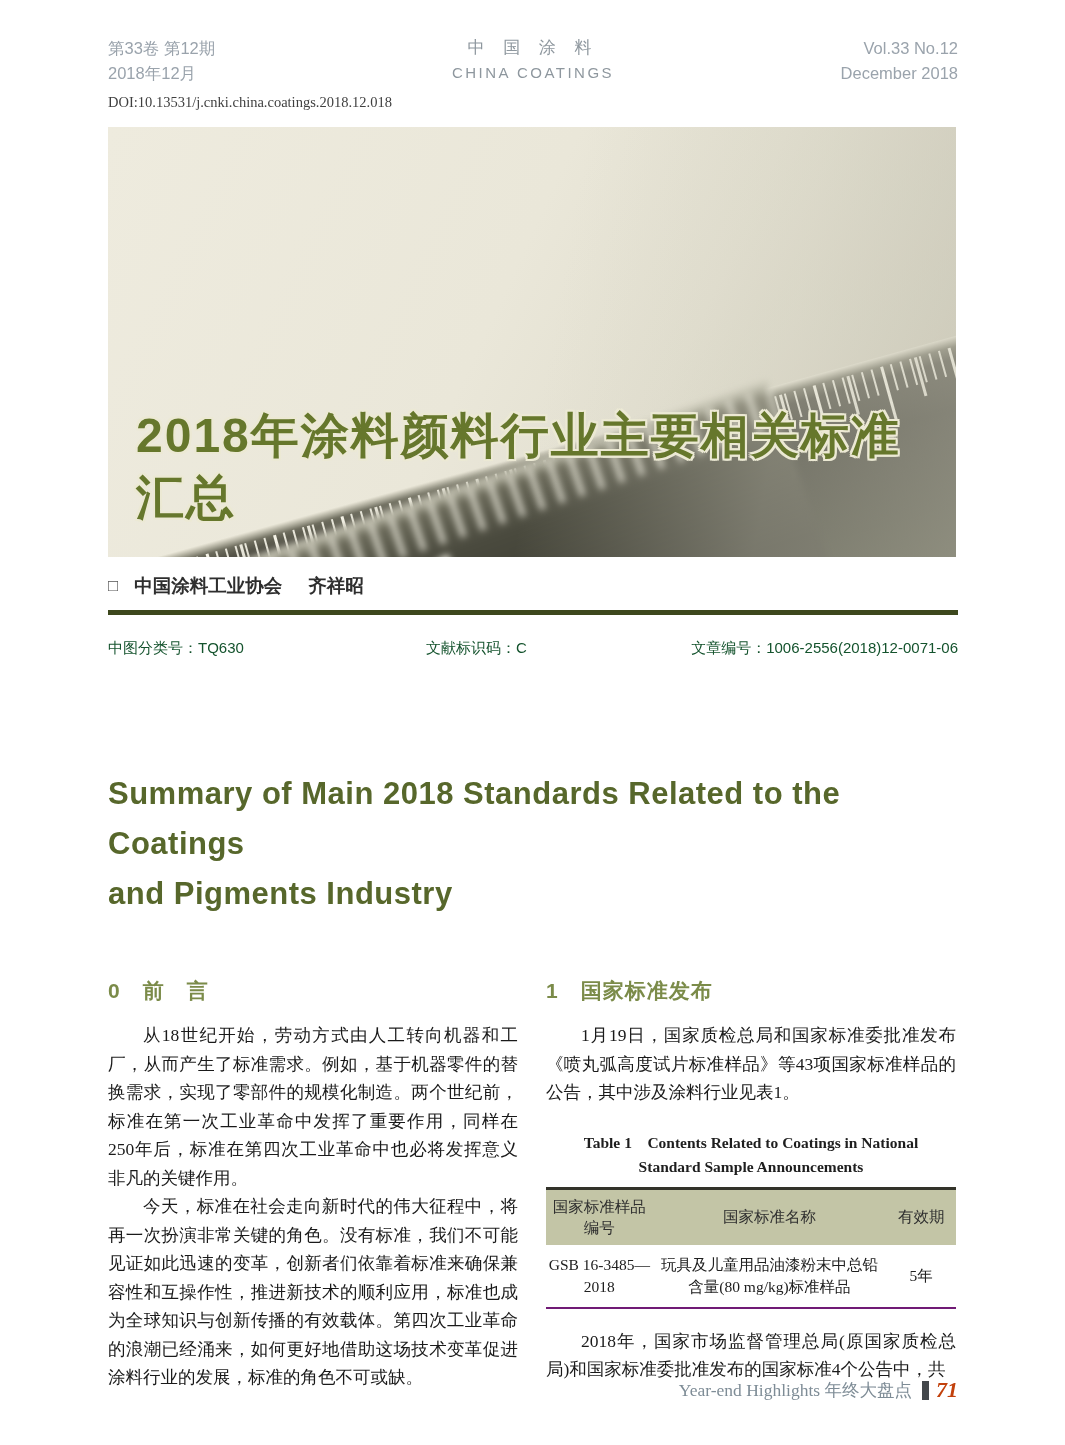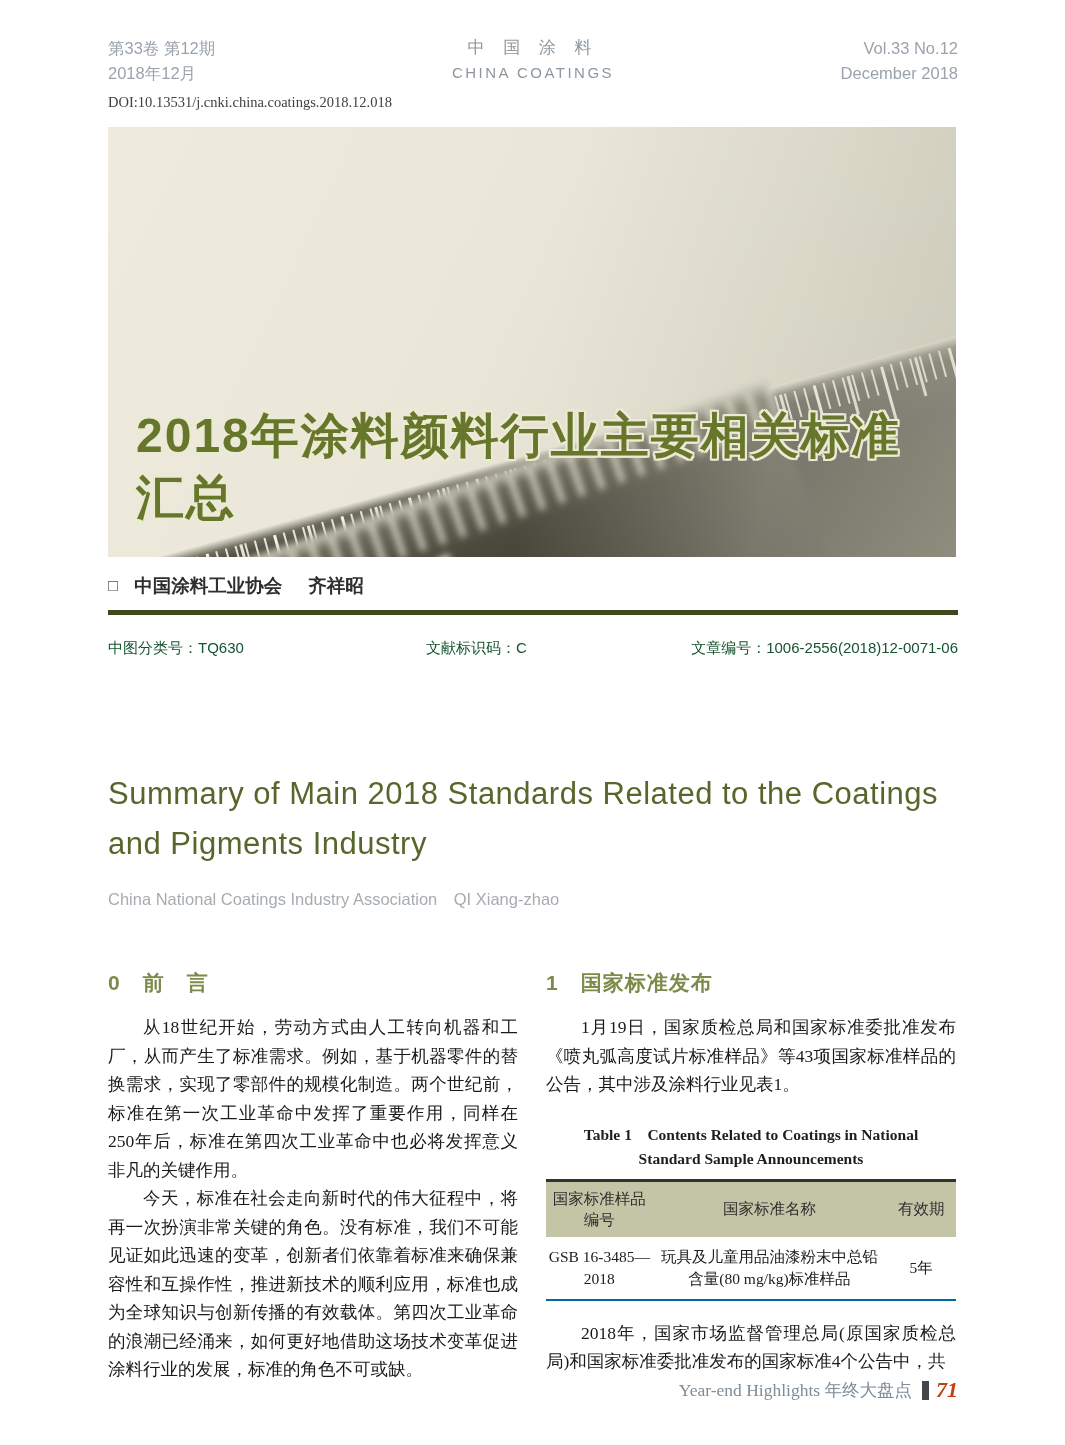--- a/index.html
+++ b/index.html
@@ -55,34 +55,34 @@
   .byline .marker { font-weight:400; color:#555; font-size:17px; margin-right:16px; }
   .byline .author { margin-left:26px; }
   .rule { height:5px; background:#3d481d; margin-top:12px; }
   .meta { position:relative; margin-top:24px; height:20px; font-size:15px; color:#14532d;
           font-family:"Liberation Sans", sans-serif; }
   .meta .m1 { position:absolute; left:0; }
   .meta .m2 { position:absolute; left:318px; }
   .meta .m3 { position:absolute; right:0; }
 
   
-  .etitle { margin-top:110px; font-family:"Liberation Sans", sans-serif; font-weight:normal;
+  .etitle { margin-top:110px; font-family:"Liberation Sans", sans-serif; font-weight:bold;
             font-size:31px; line-height:50px; color:#57672b; letter-spacing:.5px; }
   .eauthors { margin-top:20px; font-family:"Liberation Sans", sans-serif; font-size:16.5px; color:#a7acb1; }
 
   
   .cols { margin-top:58px; display:flex; gap:28px; }
   .col { width:410px; }
   .sec-h { margin:0 0 16px 0; font-family:"Liberation Sans", sans-serif; font-size:21px;
            font-weight:bold; color:#7b8b49; letter-spacing:1px; }
   .bp { margin:0; font-size:17.5px; line-height:1.63; text-align:justify; text-indent:2em; color:#1a1a1a; }
   .tcap-cn { margin-top:26px; text-align:center; font-size:15.5px; font-weight:bold; color:#1e1e1e; }
   .tcap-en { text-align:center; font-size:15.5px; font-weight:bold; line-height:1.55; color:#1e1e1e;margin-top:24px; }
   table.t1 { width:100%; margin-top:8px; border-collapse:collapse; font-size:15.5px;
-             border-top:3px solid #33332a; border-bottom:2px solid #0369a1; }
+             border-top:3px solid #33332a; border-bottom:2px solid #701a75; }
   table.t1 th { background:#c3c5a6; font-weight:normal; color:#2f2f2f; padding:7px 2px; line-height:1.35; }
   table.t1 td { padding:9px 2px; text-align:center; line-height:1.4; color:#202020; }
   .cw1 { width:26%; } .cw3 { width:17%; }
   .p-after { margin-top:18px; }
 
   
   .footer { position:absolute; right:107px; bottom:42px; display:flex; align-items:center;
             color:#7e8c96; font-size:17.5px; font-family:"Liberation Serif", serif; }
   .footer .bar { width:7px; height:19px; background:#43474b; margin:0 7px 0 10px; }
   .footer .pnum { font-size:22px; font-weight:bold; font-style:italic; color:#c2410c; }
@@ -142,21 +142,20 @@
   <div class="meta">
     <span class="m1">中图分类号：TQ630</span>
     <span class="m2">文献标识码：C</span>
     <span class="m3">文章编号：1006-2556(2018)12-0071-06</span>
   </div>
 
   <div class="etitle">
     <div>Summary of Main 2018 Standards Related to the Coatings</div>
     <div>and Pigments Industry</div>
   </div>
-  <div class="eauthors">China National Coatings Industry Association　QI Xiang-zhao</div>
 
   <div class="cols">
     <div class="col">
       <h3 class="sec-h">0　前　言</h3>
       <p class="bp">从18世纪开始，劳动方式由人工转向机器和工厂，从而产生了标准需求。例如，基于机器零件的替换需求，实现了零部件的规模化制造。两个世纪前，标准在第一次工业革命中发挥了重要作用，同样在250年后，标准在第四次工业革命中也必将发挥意义非凡的关键作用。</p>
       <p class="bp">今天，标准在社会走向新时代的伟大征程中，将再一次扮演非常关键的角色。没有标准，我们不可能见证如此迅速的变革，创新者们依靠着标准来确保兼容性和互操作性，推进新技术的顺利应用，标准也成为全球知识与创新传播的有效载体。第四次工业革命的浪潮已经涌来，如何更好地借助这场技术变革促进涂料行业的发展，标准的角色不可或缺。</p>
     </div>
     <div class="col">
       <h3 class="sec-h">1　国家标准发布</h3>
       <p class="bp">1月19日，国家质检总局和国家标准委批准发布《喷丸弧高度试片标准样品》等43项国家标准样品的公告，其中涉及涂料行业见表1。</p>

